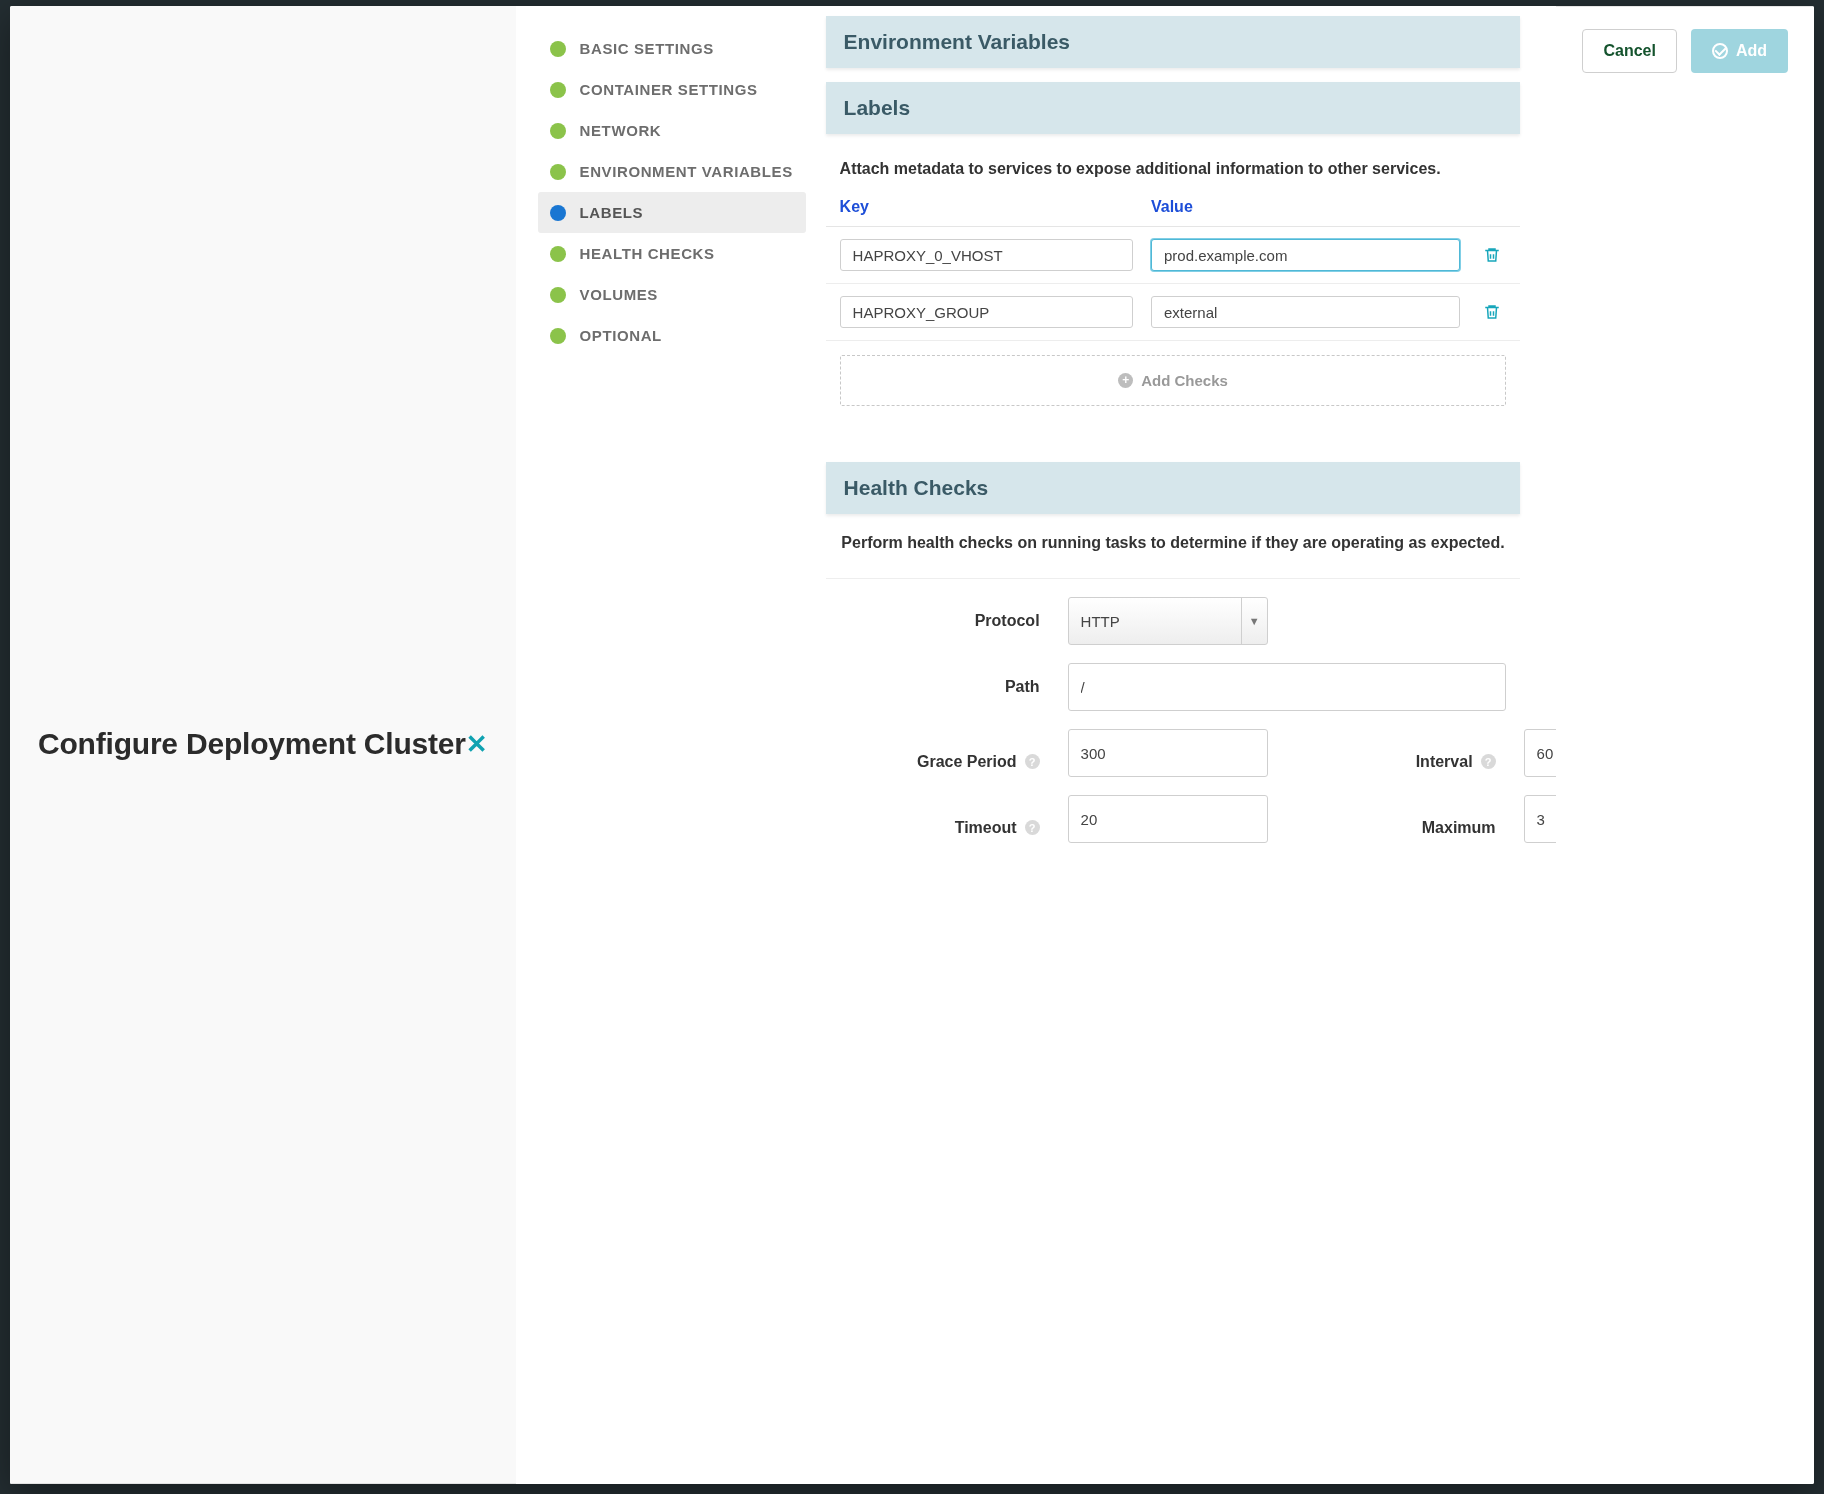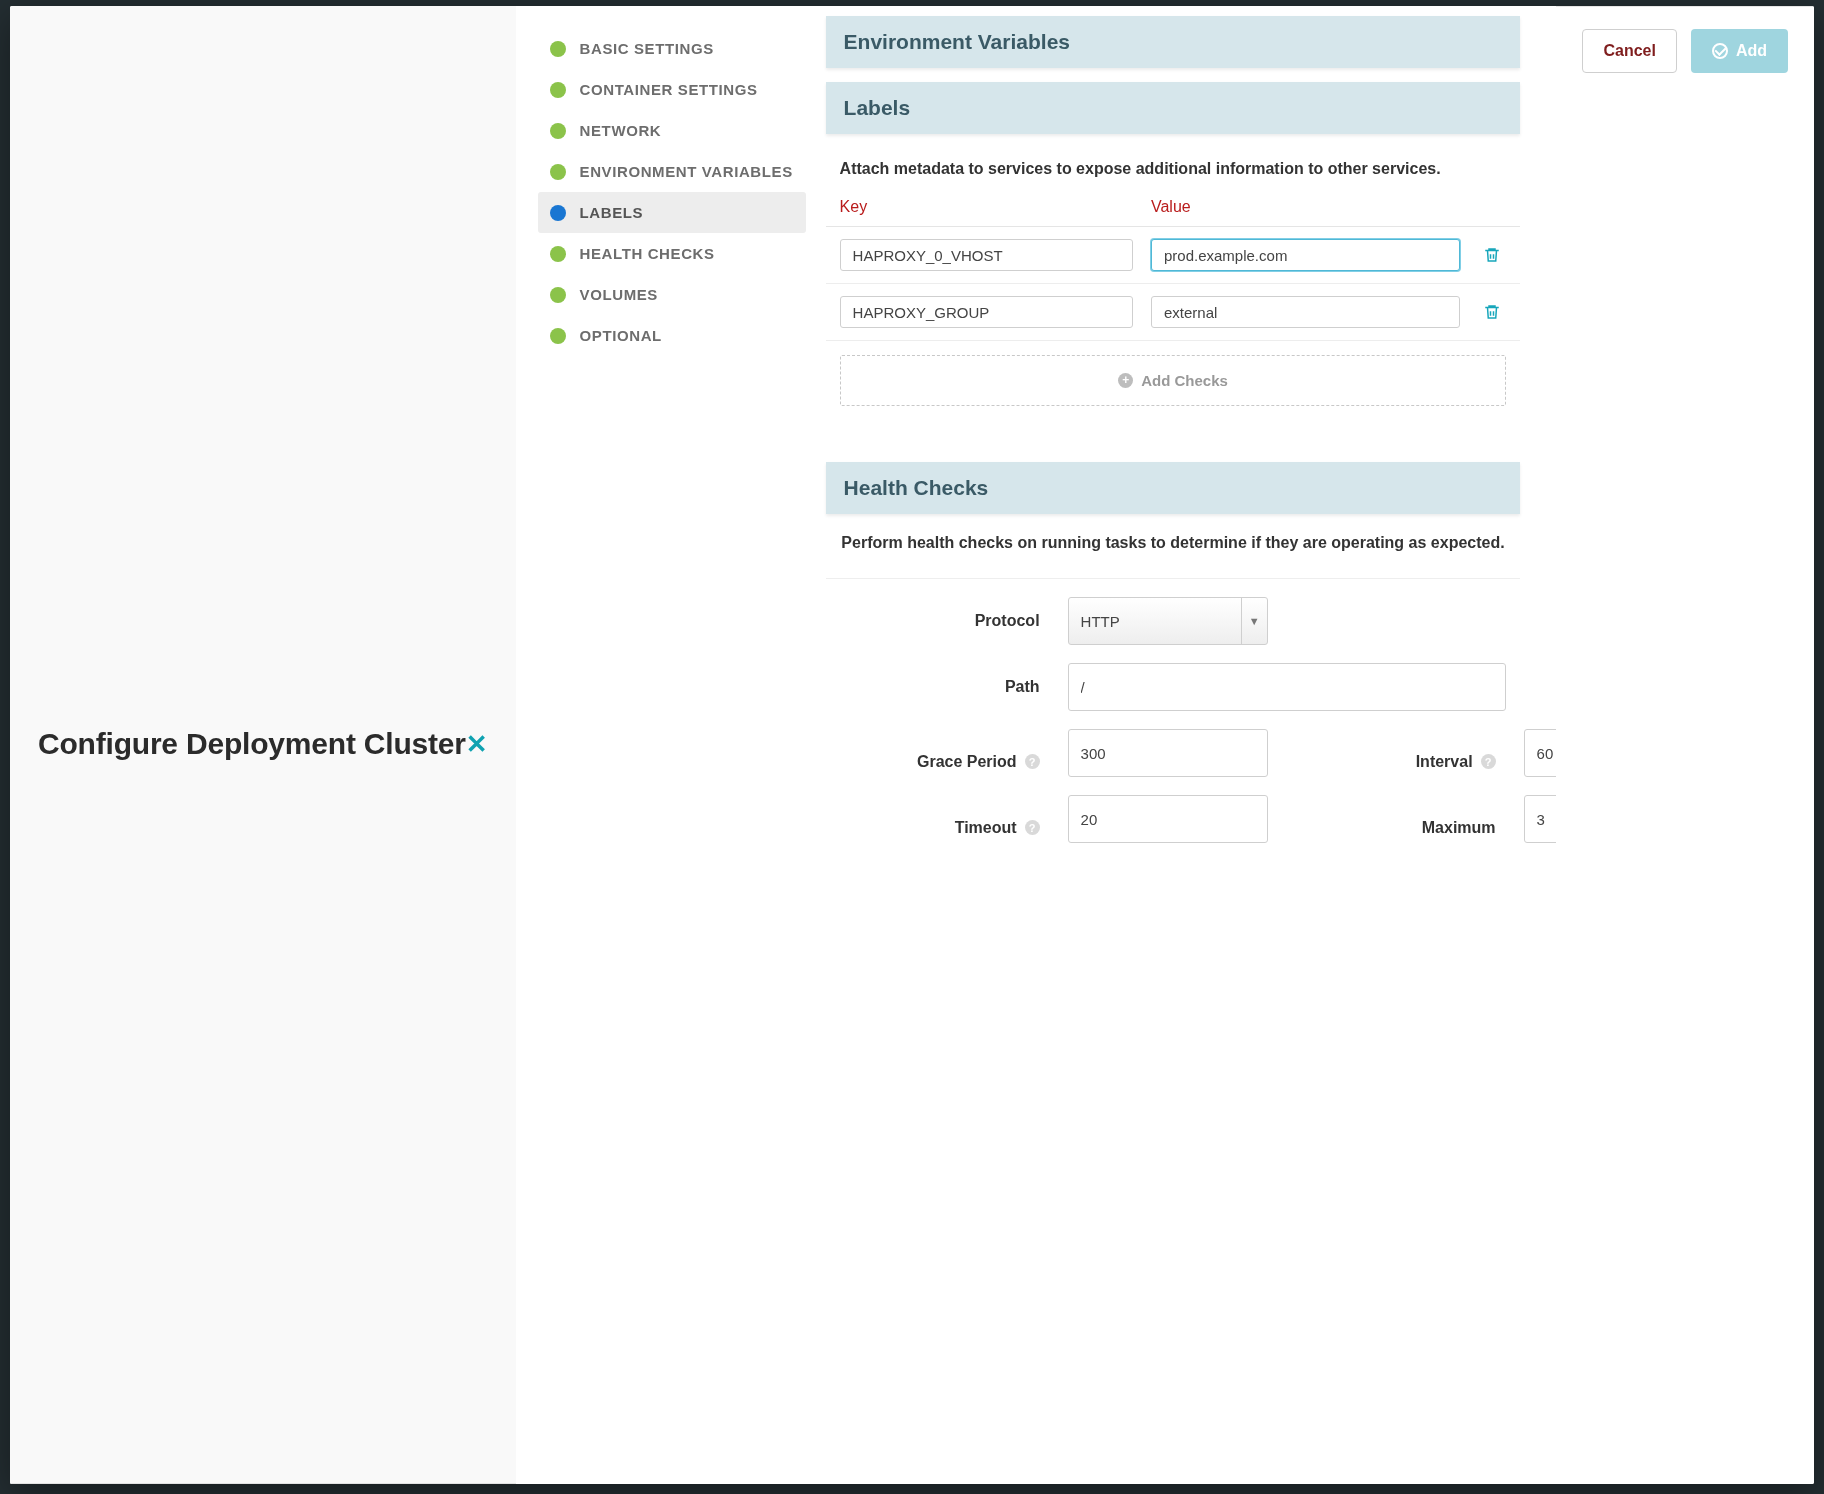--- a/index.html
+++ b/index.html
@@ -99,23 +99,23 @@
     font-size: 16px;
     margin: 26px 14px 20px 14px;
   }
   .section-desc.center { text-align: center; margin: 20px 14px 26px; }
 
   .kv-head {
     display: flex;
     gap: 18px;
     padding: 0 14px 10px 14px;
     border-bottom: 1px solid #e5e5e5;
-    font-weight: 400;
+    font-weight: 700;
     font-size: 16px;
-    color: #b91c1c;
+    color: #1d4ed8;
   }
   .kv-head .col-key { width: 44%; }
   .kv-head .col-val { flex: 1; }
 
   .kv-row {
     display: flex;
     align-items: center;
     gap: 18px;
     padding: 12px 14px;
     border-bottom: 1px solid #ededed;
@@ -250,21 +250,21 @@
     font-weight: 600;
     display: inline-flex;
     align-items: center;
     gap: 8px;
     cursor: pointer;
     border: 1px solid transparent;
   }
   .btn-cancel {
     background: #fff;
     border-color: #cfcfcf;
-    color: #7f1d1d;
+    color: #14532d;
   }
   .btn-add {
     background: #9fd5df;
     color: #fff;
   }
   .btn-add .check {
     width: 16px; height: 16px;
     border: 2px solid #fff;
     border-radius: 50%;
     position: relative;

